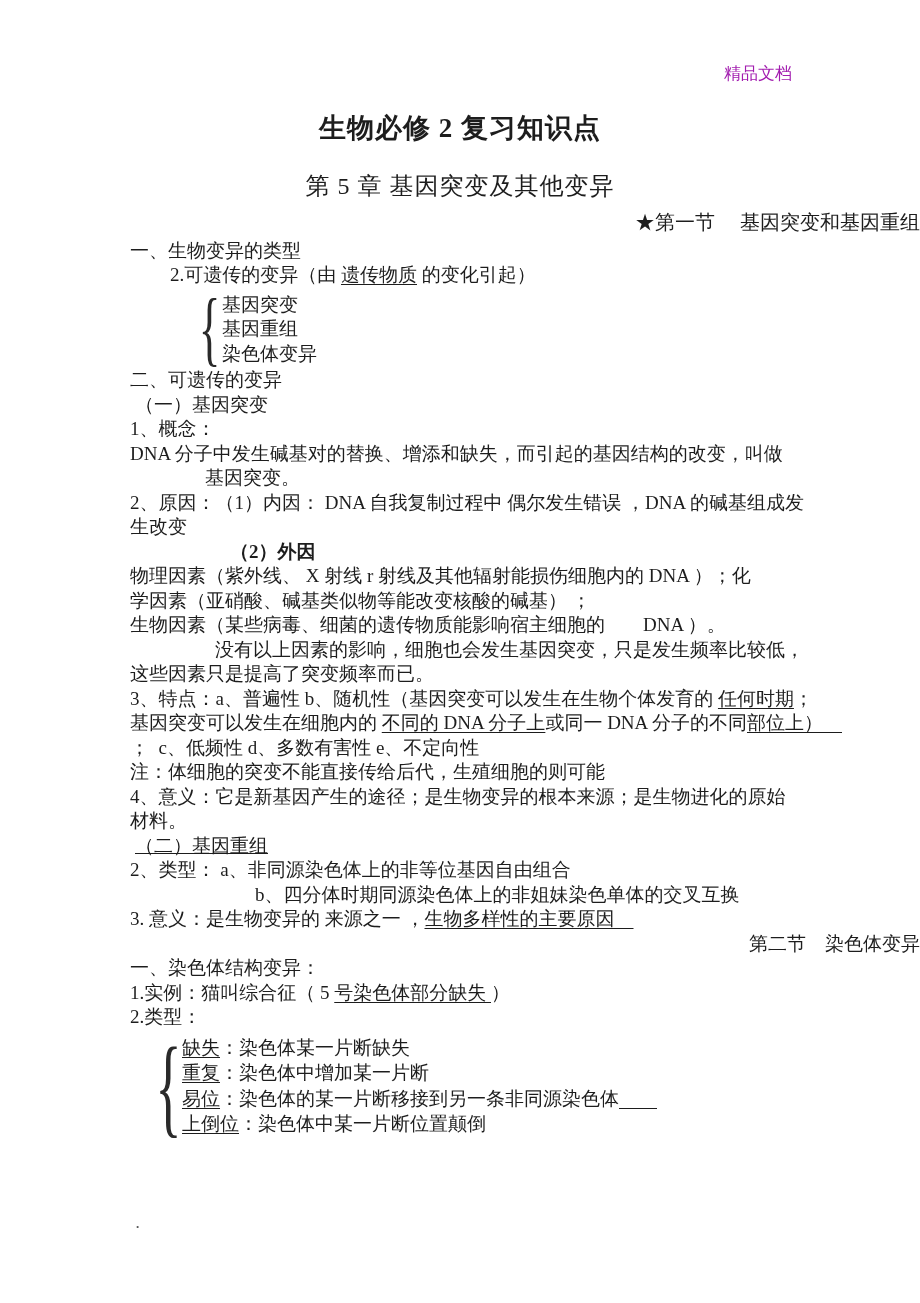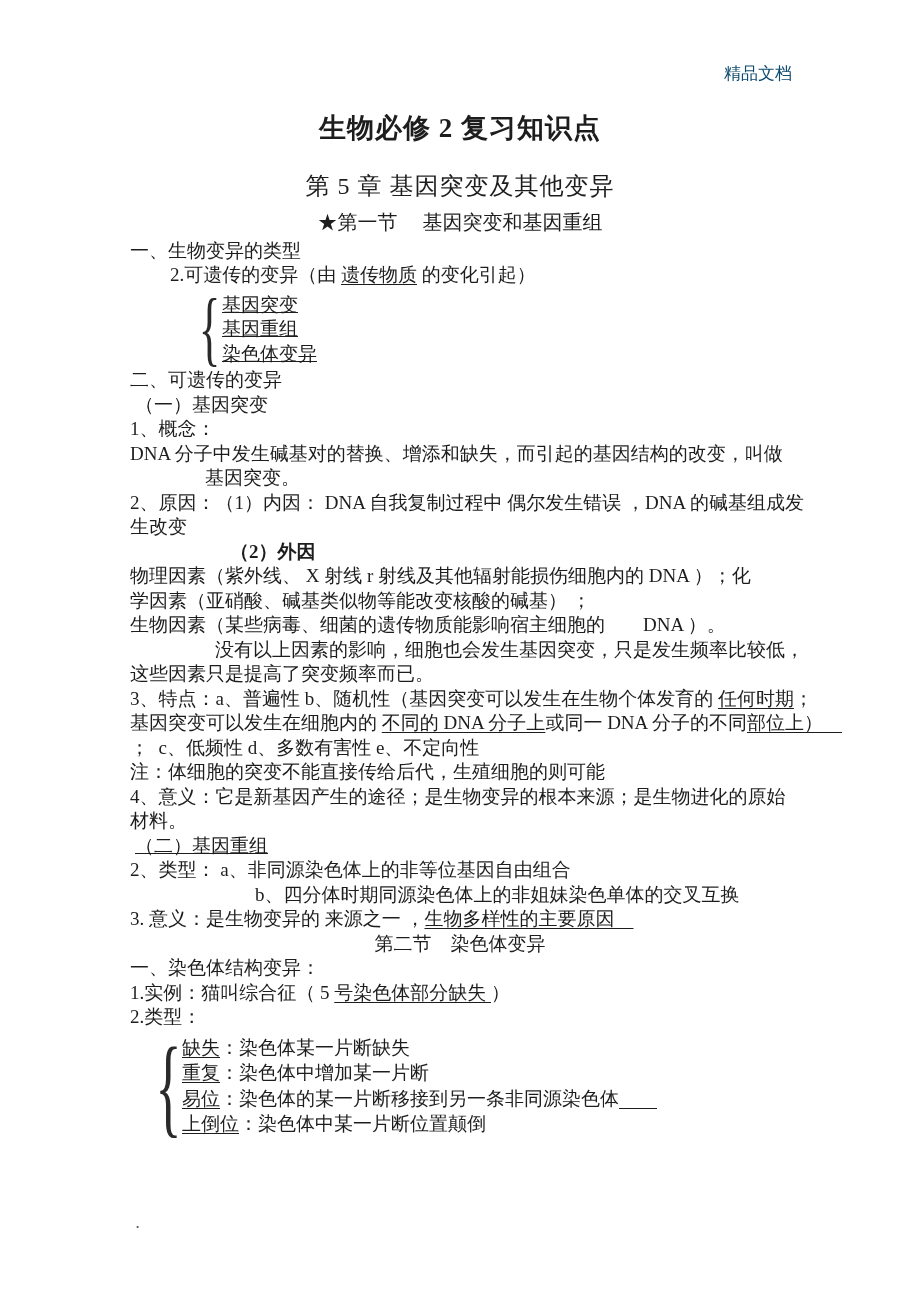--- a/index.html
+++ b/index.html
@@ -6,58 +6,58 @@
   .page{
     position:relative;
     width:920px;height:1303px;
     background:#ffffff;
     font-family:"Liberation Serif","DejaVu Serif",serif;
     color:#1d1d1d;
     overflow:hidden;
   }
   .watermark{
     position:absolute;top:62px;right:128px;
-    font-size:17px;color:#0c4a6e;
+    font-size:17px;color:#a21caf;
   }
   .doc-title{
     padding-top:110px;text-align:center;
     font-size:27px;font-weight:700;letter-spacing:1px;
   }
   .doc-chapter{
     margin-top:24px;text-align:center;
     font-size:24px;font-weight:400;letter-spacing:1px;
   }
   .doc-body{
     margin-top:8px;
     padding-left:130px;padding-right:40px;
   }
   .line{
     font-size:19px;line-height:24.5px;
     white-space:pre-wrap;
   }
   .line.center{
-    text-align:center;
+    text-align:right;
     margin-left:-130px;margin-right:-40px;
   }
   .line.sub{
     font-size:20px;
     margin-bottom:4px;
   }
   .u{
     text-decoration:underline;
     text-underline-offset:3px;
     text-decoration-thickness:1px;
   }
   .brace-group{position:relative;margin:5px 0 2px;}
   .brace{
     position:absolute;top:50%;
     color:#2a2a2a;font-weight:400;line-height:1;
   }
   .brace-3 .brace{left:60px;font-size:82px;transform:translateY(-50%) scaleX(0.55);}
-  .brace-3 .line{padding-left:92px;text-decoration:underline;}
+  .brace-3 .line{padding-left:92px;}
   .brace-4 .brace{left:12px;font-size:110px;transform:translateY(-50%) scaleX(0.5);}
   .brace-4 .line{padding-left:52px;line-height:25.5px;}
   .footer-mark{
     position:absolute;left:136px;top:1216px;
     font-size:13px;color:#555;font-weight:bold;
   }
 </style>
 </head>
 <body>
 

